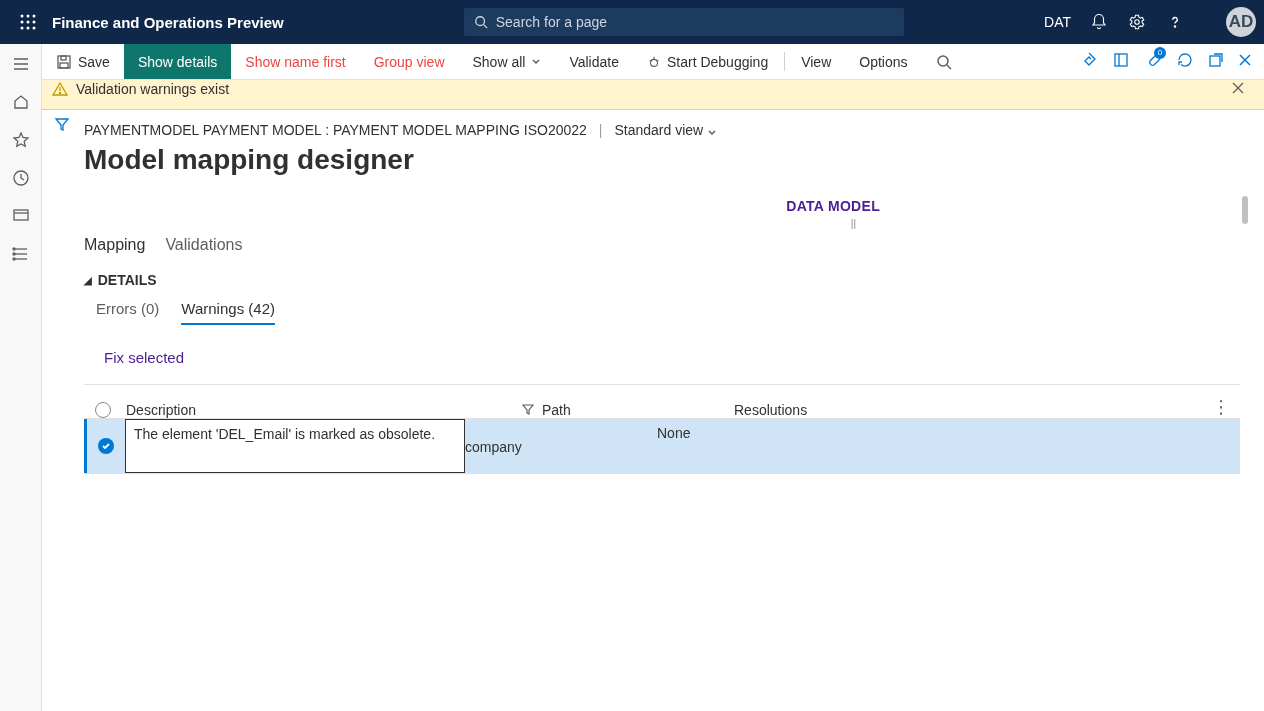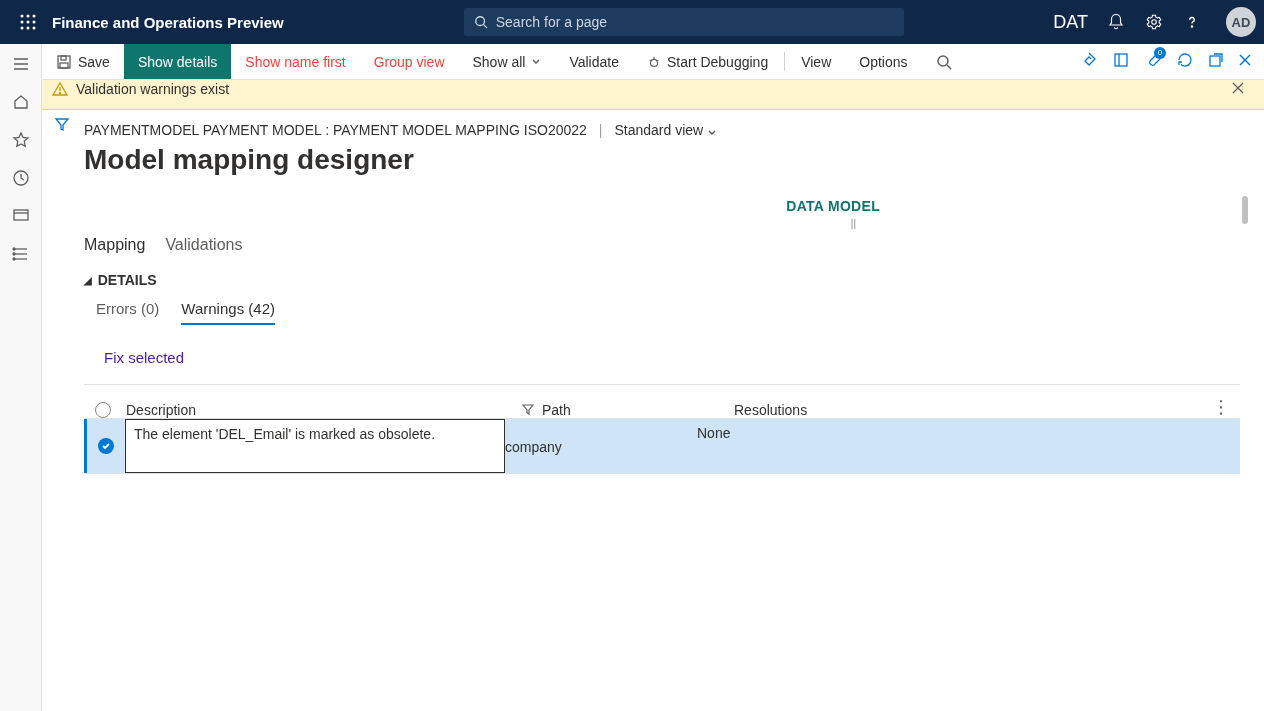--- a/index.html
+++ b/index.html
@@ -7,23 +7,23 @@
 
 
 .top-header { height: 44px; background: #0f2749; display: flex; align-items: center; color: #fff; padding: 0 8px; }
 .waffle-icon { width: 40px; display: flex; align-items: center; justify-content: center; cursor: pointer; }
 .waffle-icon svg { fill: #fff; }
 .app-title { font-size: 15px; font-weight: 600; margin-left: 4px; }
 .search-box { margin-left: 180px; width: 440px; height: 28px; background: #1d3a5f; border-radius: 2px; display: flex; align-items: center; padding: 0 10px; }
 .search-box svg { margin-right: 8px; }
 .search-box span { color: #cdd6e0; font-size: 14px; }
 .header-right { margin-left: auto; display: flex; align-items: center; gap: 18px; }
-.header-right .label { font-size: 18px; }
+.header-right .label { font-size: 14px; }
 .header-icon { width: 20px; height: 20px; display: flex; align-items: center; justify-content: center; cursor: pointer; }
-.avatar { width: 30px; height: 30px; border-radius: 50%; background: #d0d4d8; color: #3a4a5a; display: flex; align-items: center; justify-content: center; font-size: 13px; font-weight: 600; margin-left: 6px; }
+.avatar { width: 30px; height: 30px; border-radius: 50%; background: #d0d4d8; color: #3a4a5a; display: flex; align-items: center; justify-content: center; font-size: 17px; font-weight: 600; margin-left: 23px; }
 
 
 .command-bar { height: 36px; border-bottom: 1px solid #e1e1e1; display: flex; align-items: stretch; padding-left: 42px; }
 .cmd-item { display: flex; align-items: center; padding: 0 14px; cursor: pointer; font-size: 14px; color: #ef4444; gap: 6px; }
 .cmd-item.black { color: #323130; }
 .cmd-item.active { background: #0f766e; color: #fff; }
 .cmd-divider { width: 1px; background: #d0d0d0; margin: 8px 2px; }
 .cmd-right { margin-left: auto; display: flex; align-items: center; gap: 14px; padding-right: 12px; }
 .cmd-right .icon-btn { cursor: pointer; color: #0078d4; position: relative; }
 .cmd-right .blue-badge-icon { position: relative; }
@@ -44,21 +44,21 @@
 .filter-floating { position: absolute; left: 54px; top: 116px; color: #0078d4; cursor: pointer; }
 .breadcrumb { font-size: 14px; color: #323130; display: flex; align-items: center; gap: 12px; }
 .breadcrumb .std-view { cursor: pointer; display: flex; align-items: flex-end; gap: 4px; }
 .page-title { font-size: 28px; font-weight: 600; color: #323130; margin-top: 6px; }
 
 .tabs-row { display: flex; margin-top: 24px; position: relative; }
 .tab-primary { display: flex; gap: 20px; font-size: 16px; }
 .tab-primary .tab { cursor: pointer; color: #605e5c; padding-bottom: 4px; margin-top: 36px; }
 .tab-primary .tab.active { color: #323130; }
 
-.data-model-label { position: absolute; right: 360px; top: -2px; font-size: 14px; font-weight: 700; color: #0f766e; letter-spacing: 0.3px; }
+.data-model-label { position: absolute; right: 360px; top: -2px; font-size: 14px; font-weight: 700; color: #4c1d95; letter-spacing: 0.3px; }
 .vbar-handle { position: absolute; right: 384px; top: 18px; color: #888; font-size: 10px; cursor: ew-resize; }
 .scroll-nub { position: absolute; right: -8px; top: -4px; width: 6px; height: 28px; background: #c0c0c0; border-radius: 3px; }
 
 .details-header { margin-top: 14px; display: flex; align-items: center; gap: 6px; font-size: 14px; font-weight: 700; color: #323130; cursor: pointer; }
 .details-header .chev { font-size: 10px; }
 
 .sub-tabs { margin-top: 12px; display: flex; gap: 22px; font-size: 15px; padding-left: 12px; }
 .sub-tabs .stab { cursor: pointer; color: #605e5c; padding-bottom: 6px; }
 .sub-tabs .stab.active { color: #323130; border-bottom: 2px solid #0078d4; }
 
@@ -71,21 +71,21 @@
 .col-desc .filter-icon { margin-left: auto; margin-right: 8px; color: #605e5c; cursor: pointer; }
 .col-path { width: 192px; }
 .col-res { flex: 1; }
 .grid-header .more { position: absolute; right: 10px; cursor: pointer; color: #605e5c; font-size: 18px; }
 .empty-circle { width: 16px; height: 16px; border: 1px solid #8a8886; border-radius: 50%; }
 
 .grid-row { height: 54px; display: flex; align-items: stretch; background: #cfe4f6; border-left: 3px solid #0078d4; }
 .grid-row .col-check { display: flex; align-items: center; justify-content: center; }
 .check-filled { width: 16px; height: 16px; border-radius: 50%; background: #0078d4; display: flex; align-items: center; justify-content: center; }
 .check-filled svg { width: 10px; height: 10px; }
-.desc-cell { width: 380px; border: 1px solid #323130; background: #fff; margin: 0; padding: 6px 8px; font-size: 14px; color: #323130; }
+.desc-cell { width: 340px; border: 1px solid #323130; background: #fff; margin: 0; padding: 6px 8px; font-size: 14px; color: #323130; }
 .path-cell { width: 192px; display: flex; align-items: flex-start; padding: 20px 0; font-size: 14px; color: #323130; }
 .res-cell { flex: 1; display: flex; align-items: flex-start; padding: 6px 0; font-size: 14px; color: #323130; }
 
 svg { flex-shrink: 0; }
 </style>
 </head>
 <body>
 
 <div class="top-header">
   <div class="waffle-icon">

